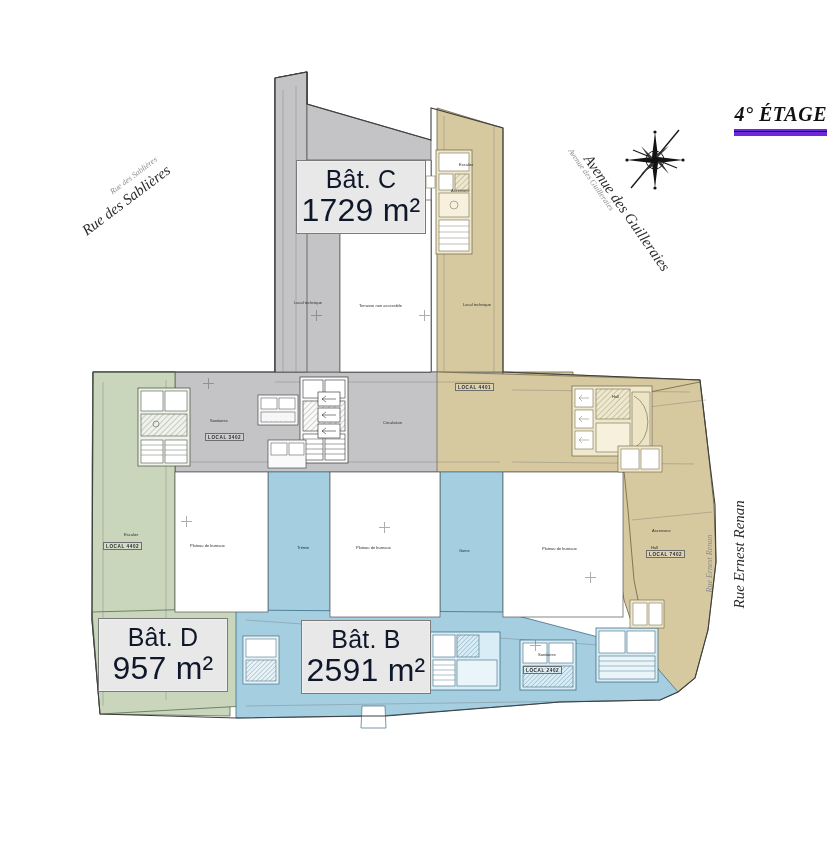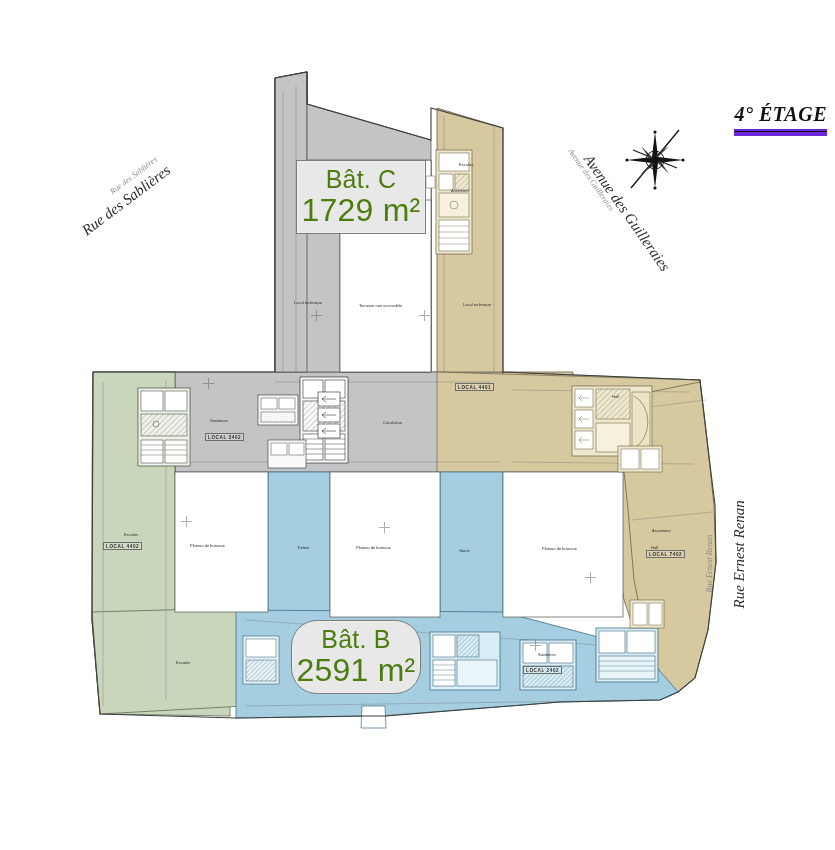--- a/index.html
+++ b/index.html
@@ -36,21 +36,21 @@
   .street.ghost{color:#8d8d8d;}
 
   
   .callout{
     position:absolute;
     background:#e8e8e8;
     border:1px solid #7b7b7b;
     box-shadow:0 0 0 .5px rgba(255,255,255,.6) inset;
     display:flex;flex-direction:column;
     align-items:center;justify-content:center;
-    color:#4d7c0f;
+    color:#0f172a;
     line-height:1.12;
     z-index:40;
   }
   .callout .ln1{font-size:25px;letter-spacing:.2px;}
   .callout .ln2{font-size:32px;letter-spacing:.2px;}
   .localtag{
     position:absolute;
     font-family:"Liberation Sans",sans-serif;
     font-size:4.6px;font-weight:bold;letter-spacing:.6px;
     color:#2a2a2a;white-space:nowrap;
@@ -381,19 +381,23 @@
     <circle cx="64" cy="36" r="1.6" fill="#111"></circle>
     <circle cx="36" cy="64" r="1.6" fill="#111"></circle>
   </svg>
 
   <div class="callout" style="left:296px;top:160px;width:128px;height:72px;">
     <div class="ln1">Bât. C</div>
     <div class="ln2">1729 m²</div>
   </div>
 
 
-
-  <div class="callout" style="left:291px;top:620px;width:128px;height:72px;border-radius:26px;">
+  <div class="callout" style="left:98px;top:618px;width:128px;height:72px;">
+    <div class="ln1">Bât. D</div>
+    <div class="ln2">957 m²</div>
+  </div>
+
+  <div class="callout" style="left:301px;top:620px;width:128px;height:72px;">
     <div class="ln1">Bât. B</div>
     <div class="ln2">2591 m²</div>
   </div>
 
 </div>
 
 </body></html>

